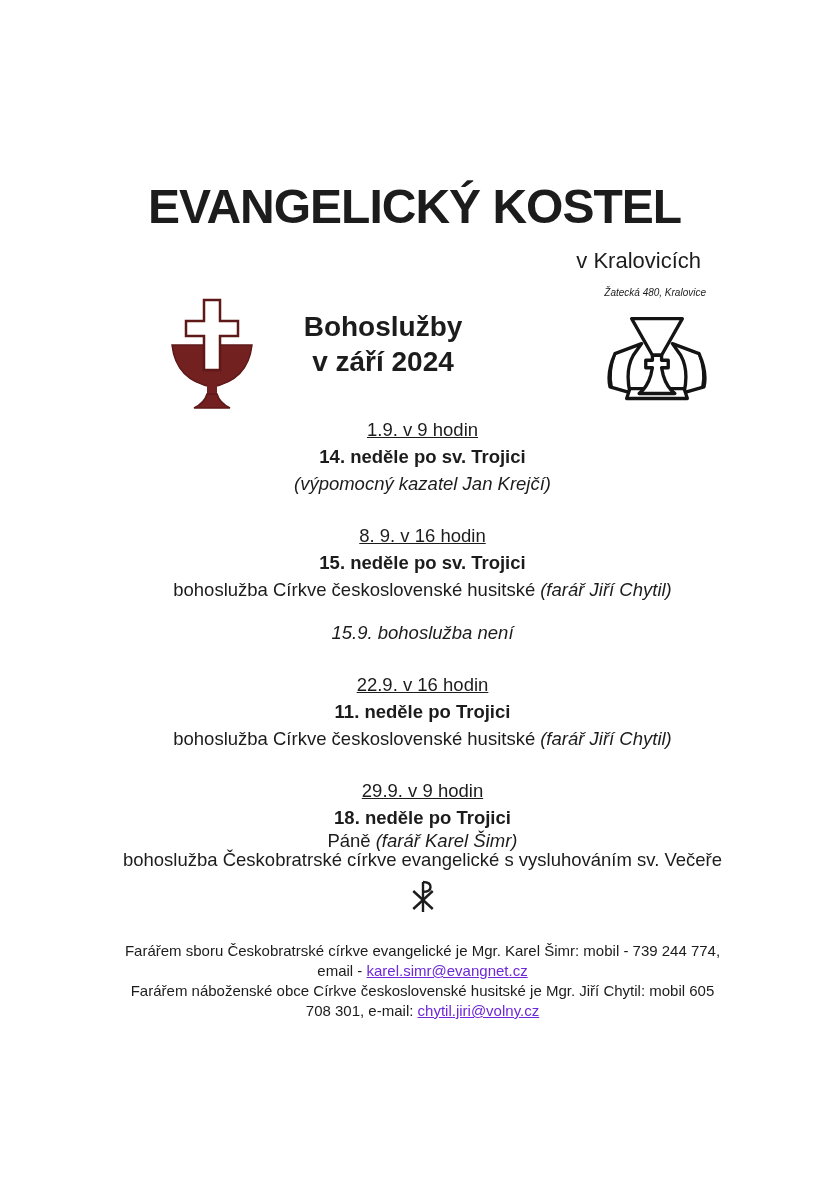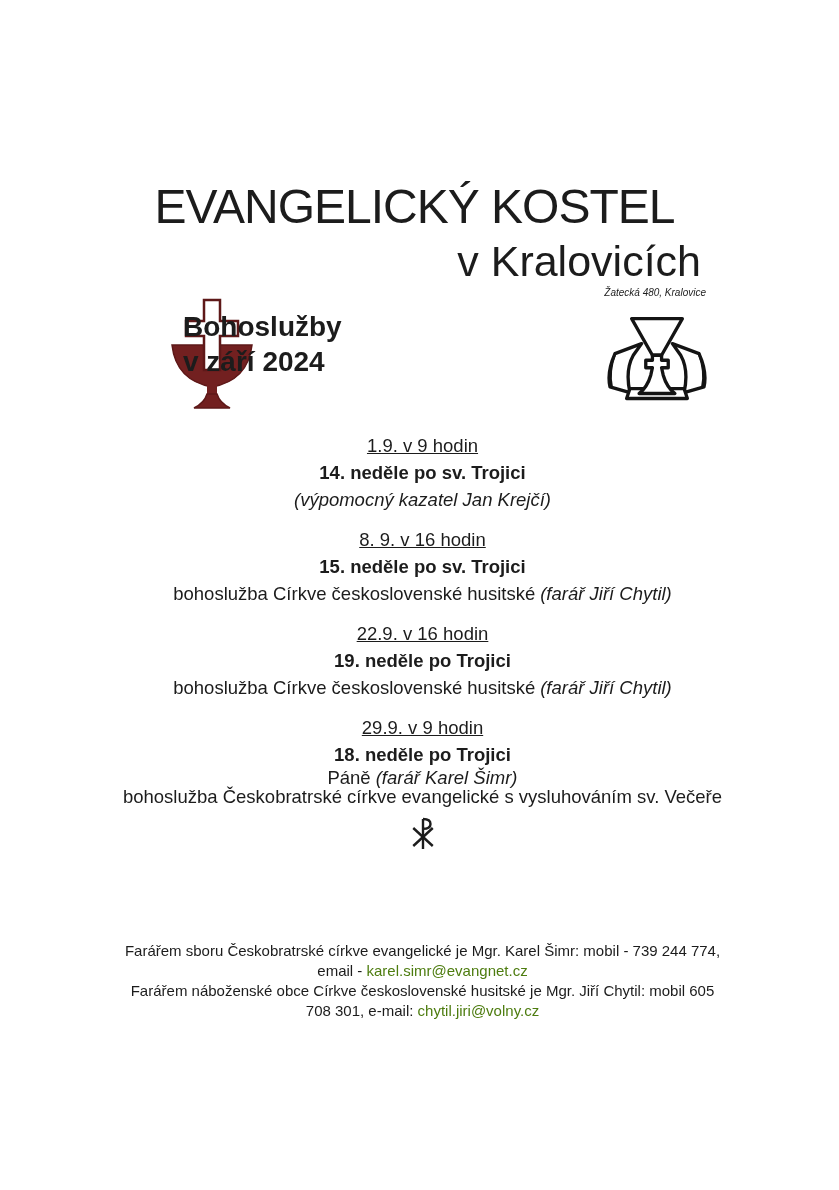--- a/index.html
+++ b/index.html
@@ -2,43 +2,43 @@
 <html><head>
 <meta charset="utf-8">
 <style>
   html,body{margin:0;padding:0;background:#ffffff;}
   .page{
     position:relative;width:839px;height:1190px;background:#ffffff;
     font-family:"Liberation Sans",sans-serif;color:#1c1c1c;overflow:hidden;
   }
   .title{
     position:absolute;top:181px;left:0;right:10px;text-align:center;
-    font-size:48px;font-weight:400;letter-spacing:-1px;line-height:52px;white-space:nowrap;
+    font-size:48px;font-weight:700;letter-spacing:-1px;line-height:52px;white-space:nowrap;
   }
-  .loc{position:absolute;top:241px;right:138px;font-size:43px;line-height:40px;white-space:nowrap;}
+  .loc{position:absolute;top:241px;right:138px;font-size:22px;line-height:40px;white-space:nowrap;}
   .addr{position:absolute;top:287px;right:133px;font-size:10px;font-style:italic;white-space:nowrap;}
   .icon-left{position:absolute;left:168px;top:298px;width:88px;height:112px;}
   .heading{
-    position:absolute;left:183px;top:309px;width:400px;text-align:left;
+    position:absolute;left:183px;top:309px;width:400px;text-align:center;
     font-size:28px;font-weight:700;line-height:35px;
   }
   .icon-right{position:absolute;left:605px;top:311px;width:104px;height:106px;}
-  .events{position:absolute;left:6px;right:0;top:432px;text-align:center;font-size:18.5px;line-height:27px;}
+  .events{position:absolute;left:6px;right:0;top:416px;text-align:center;font-size:18.5px;line-height:27px;}
   .event{white-space:nowrap;}
-  .mt17{margin-top:13px;}
+  .mt17{margin-top:25px;}
   .mt16{margin-top:16px;}
   .date{text-decoration:underline;}
   .etitle{font-weight:700;}
   .it{font-style:italic;}
   .seg-it{font-style:italic;margin-left:5px;}
   .wrap2{line-height:19px;}
   .chirho-row{margin-top:9px;line-height:0;}
   .footer{position:absolute;left:6px;right:0;top:941px;text-align:center;font-size:15px;line-height:20px;}
   .footer .p2{margin-top:0;}
-  a.mail{color:#4d7c0f;cursor:pointer;}
+  a.mail{color:#6d28d9;text-decoration:underline;cursor:pointer;}
 </style>
 </head>
 <body>
 
 <div class="page">
 
   <div class="title">EVANGELICKÝ KOSTEL</div>
   <div class="loc">v Kralovicích</div>
   <div class="addr">Žatecká 480, Kralovice</div>
 
@@ -77,24 +77,25 @@
       <div class="etitle">14. neděle po sv. Trojici</div>
       <div class="it">(výpomocný kazatel Jan Krejčí)</div>
     </div>
 
     <div class="event mt17">
       <div><span class="date">8. 9. v 16 hodin</span></div>
       <div class="etitle">15. neděle po sv. Trojici</div>
       <div><span>bohoslužba Církve československé husitské</span><span class="seg-it">(farář Jiří Chytil)</span></div>
     </div>
 
+    <div class="event mt16 it">15.9. bohoslužba není</div>
 
     <div class="event mt17">
       <div><span class="date">22.9. v 16 hodin</span></div>
-      <div class="etitle">19. neděle po Trojici</div>
+      <div class="etitle">11. neděle po Trojici</div>
       <div><span>bohoslužba Církve československé husitské</span><span class="seg-it">(farář Jiří Chytil)</span></div>
     </div>
 
     <div class="event mt17">
       <div><span class="date">29.9. v 9 hodin</span></div>
       <div class="etitle">18. neděle po Trojici</div>
       <div class="wrap2">
         <div><span>Páně</span><span class="seg-it">(farář Karel Šimr)</span></div>
         <div>bohoslužba Českobratrské církve evangelické s vysluhováním sv. Večeře</div>
       </div>

